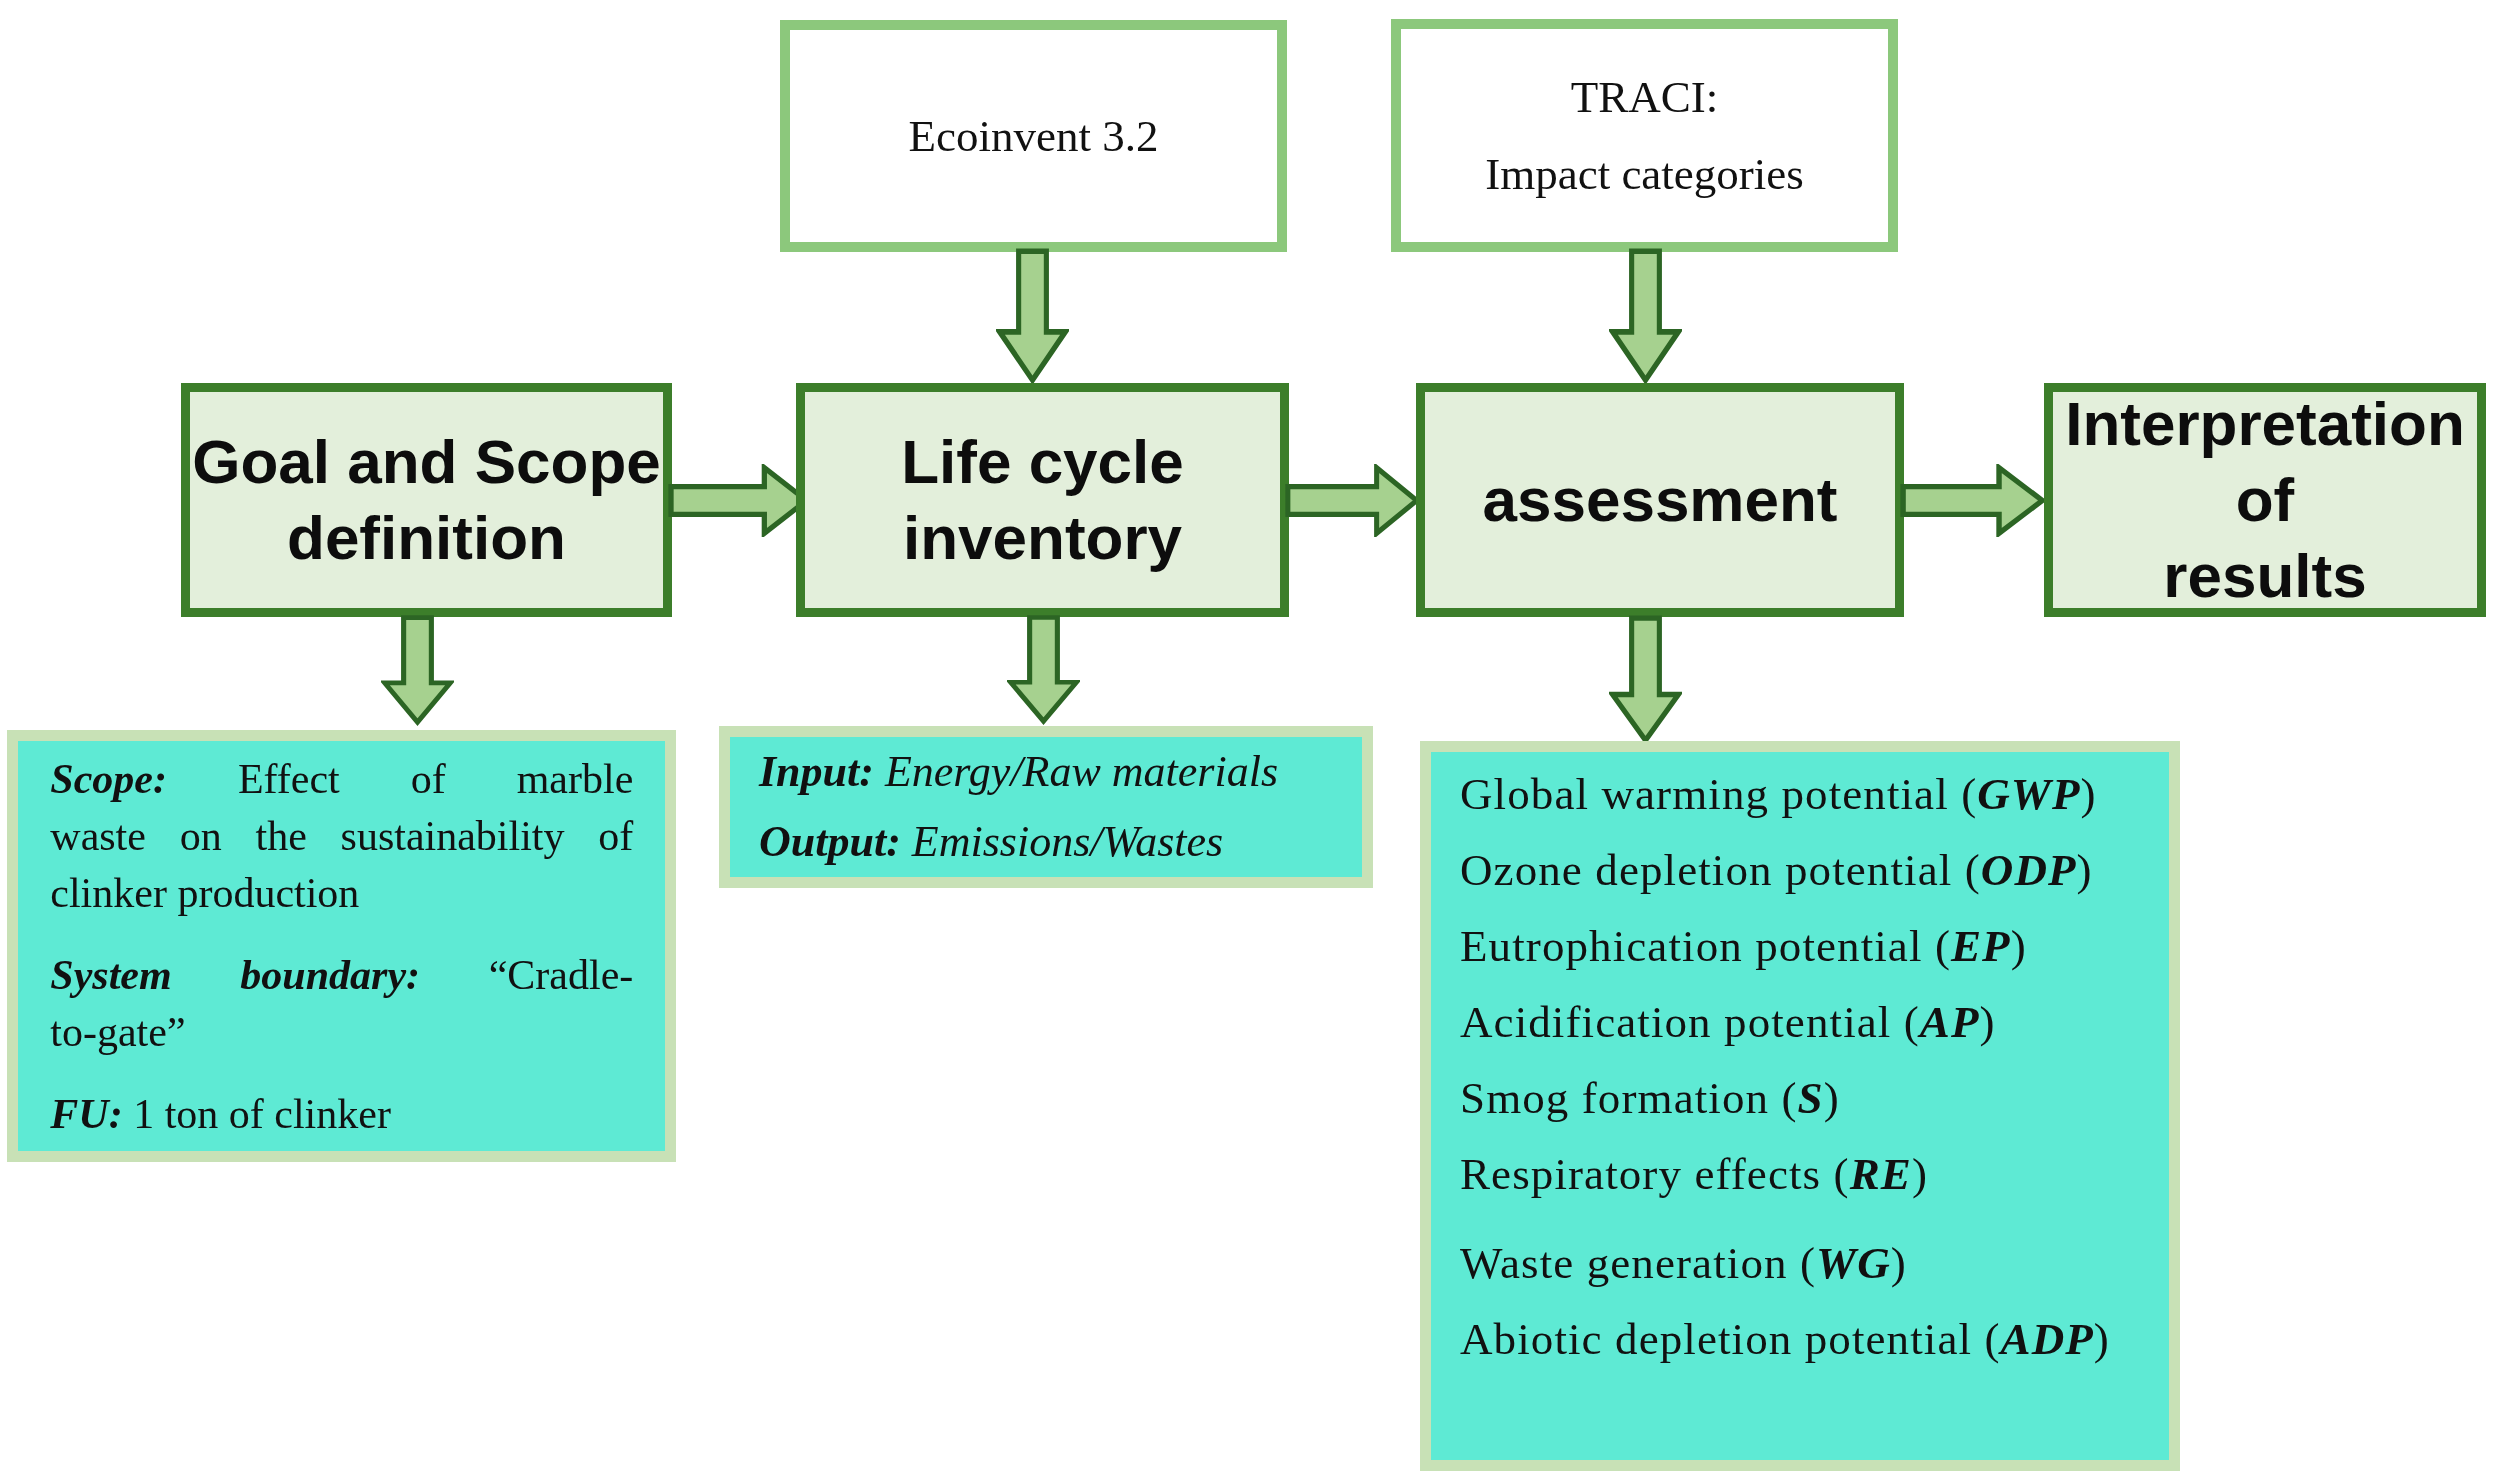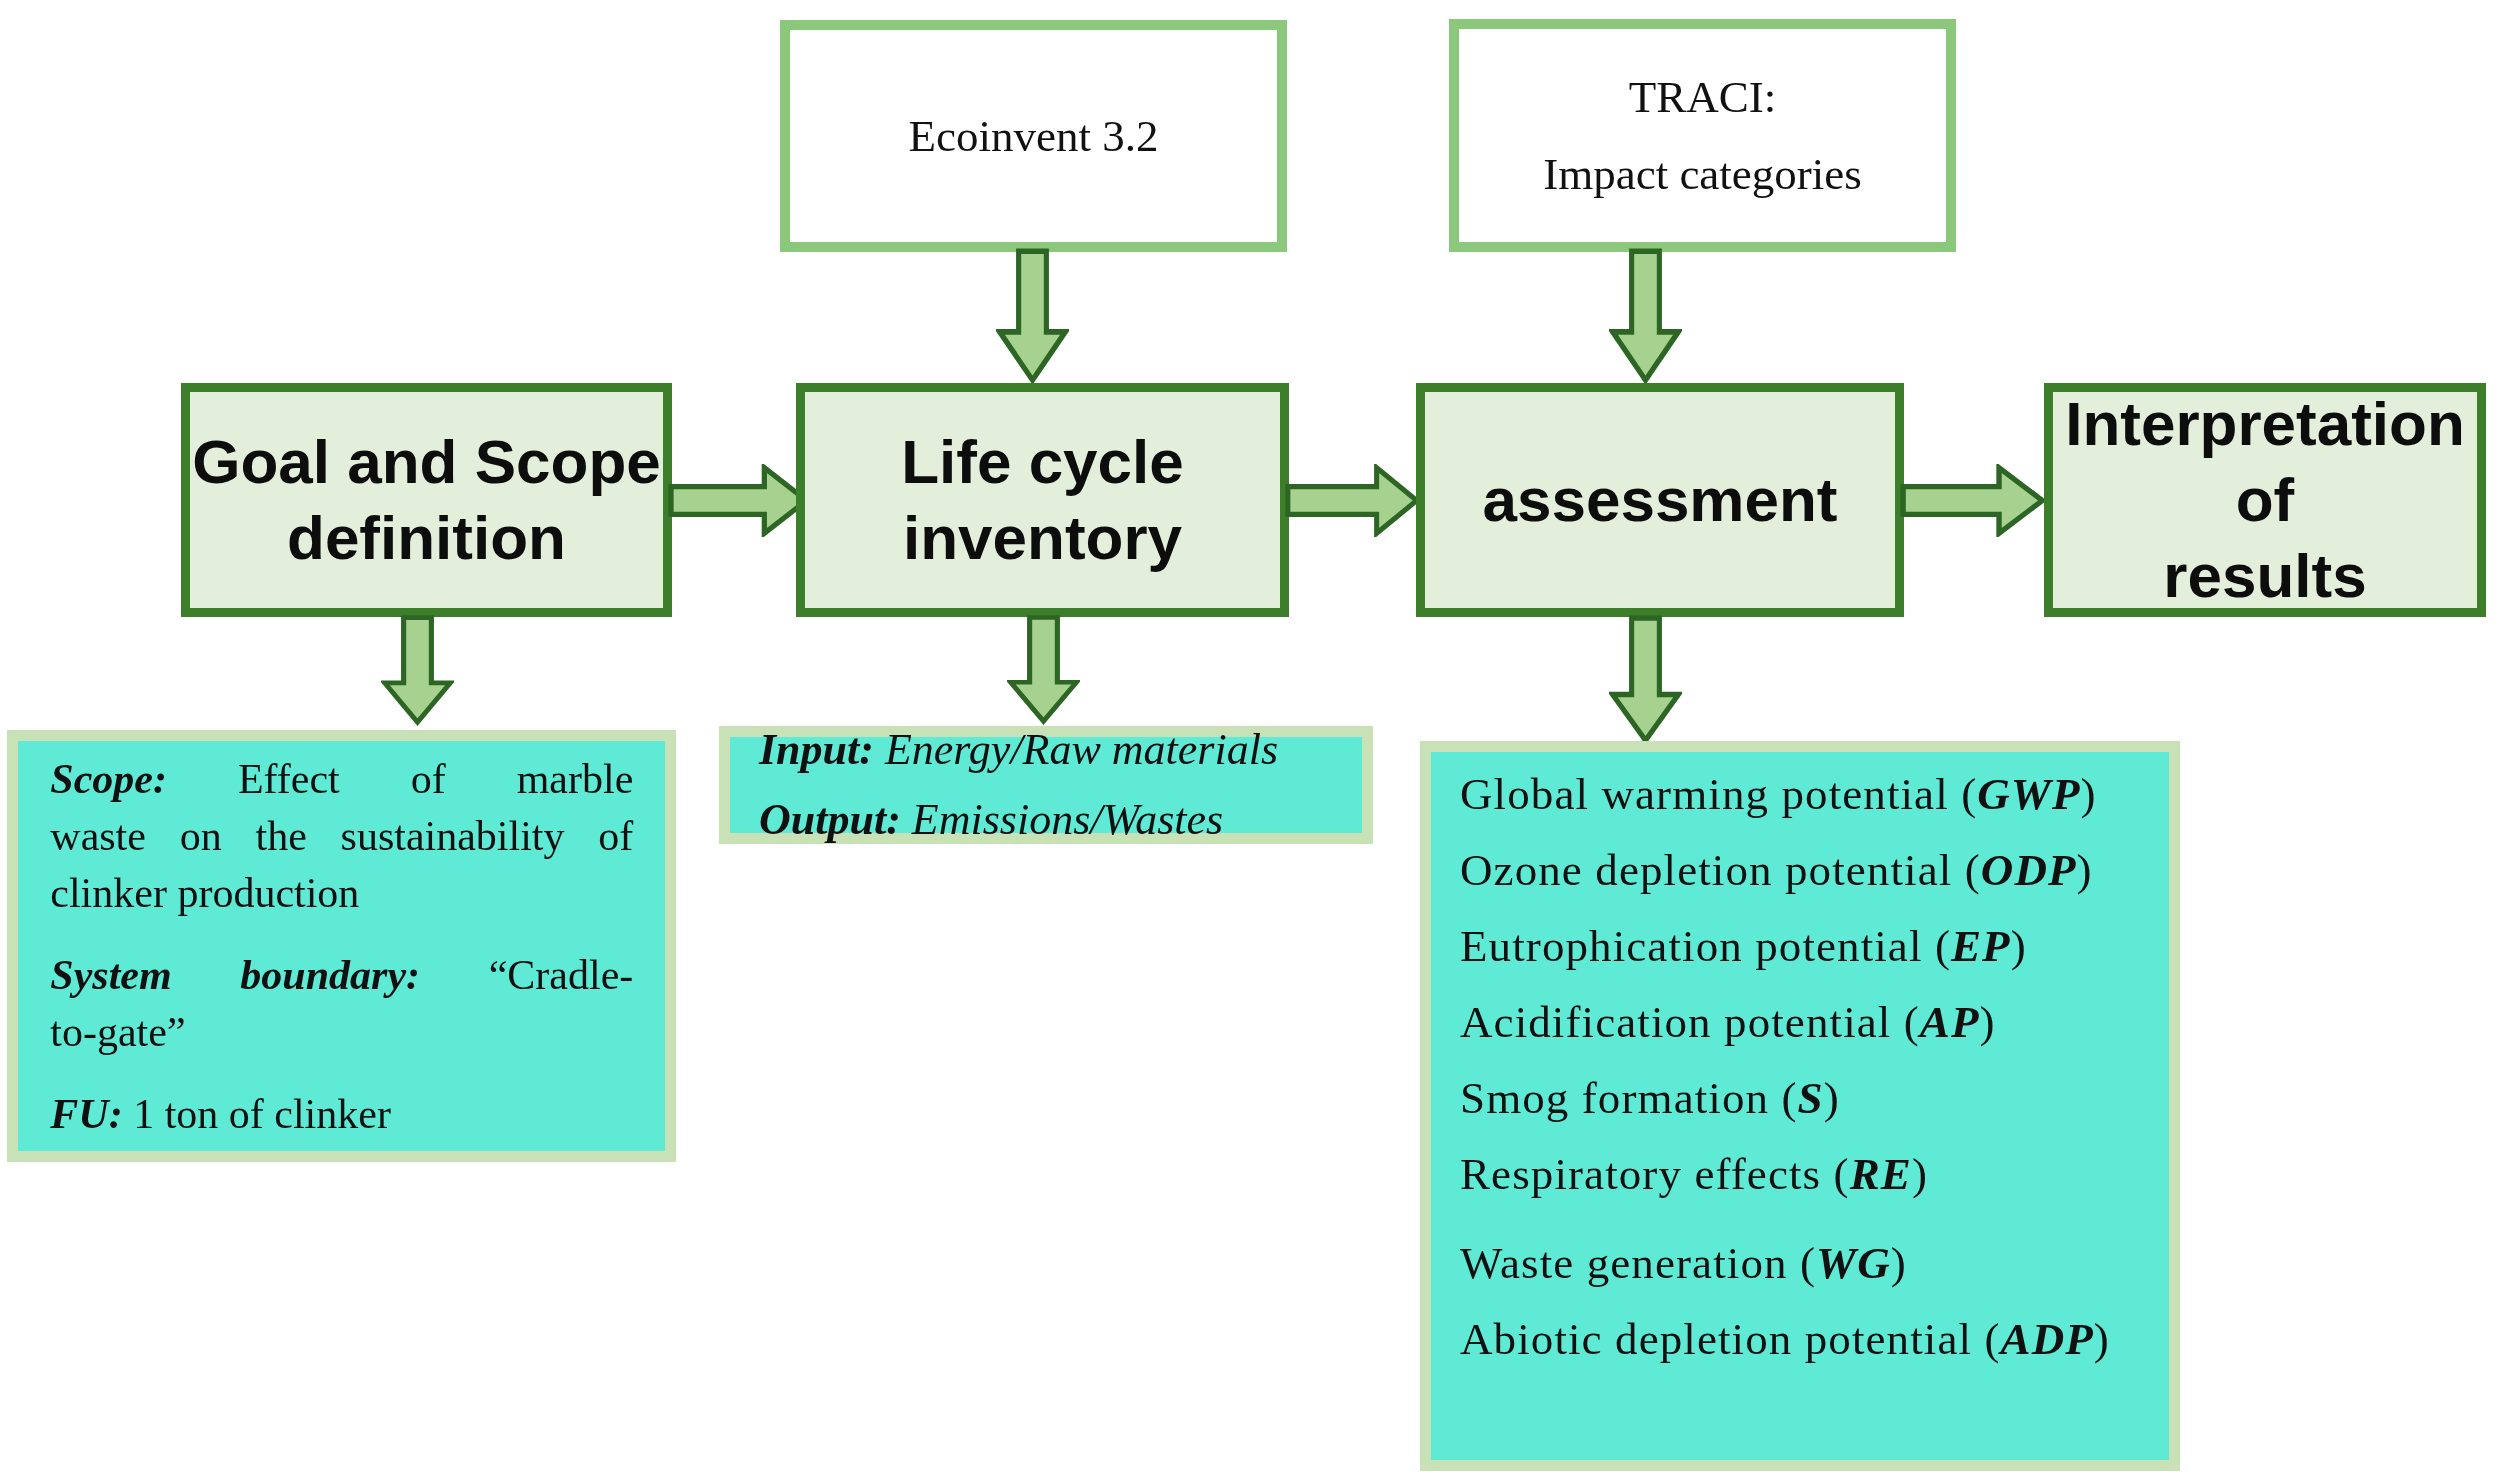--- a/index.html
+++ b/index.html
@@ -35,21 +35,21 @@
 </style>
 </head>
 <body>
 
 <div class="canvas">
 
   <div class="box srcbox" style="left:780px;top:20px;width:507px;height:232px;">
     <div>Ecoinvent 3.2</div>
   </div>
 
-  <div class="box srcbox" style="left:1449px;top:19px;width:507px;height:233px;text-align:center;">
+  <div class="box srcbox" style="left:1391px;top:19px;width:507px;height:233px;text-align:center;">
     <div>TRACI:</div>
     <div>Impact categories</div>
   </div>
 
   <svg class="arrow" style="left:996px;top:248px;width:73px;height:137px;" viewBox="0 0 100 170" preserveAspectRatio="none">
     <polygon points="31,4 69,4 69,104 95,104 50,164 5,104 31,104"></polygon>
   </svg>
   <svg class="arrow" style="left:1609px;top:248px;width:73px;height:137px;" viewBox="0 0 100 170" preserveAspectRatio="none">
     <polygon points="31,4 69,4 69,104 95,104 50,164 5,104 31,104"></polygon>
   </svg>
@@ -105,21 +105,21 @@
       <div class="jpara">
         <div class="jline"><b class="lbl">System boundary:</b> <span>“Cradle-</span></div>
         <div class="jline last">to-gate”</div>
       </div>
       <div class="jpara">
         <div class="jline last"><b class="lbl">FU:</b> <span>1 ton of clinker</span></div>
       </div>
     </div>
   </div>
 
-  <div class="detailbox" style="left:719px;top:726px;width:654px;height:118px;">
+  <div class="detailbox" style="left:719px;top:726px;width:654px;height:162px;">
     <div class="io-text">
       <div><b class="lbl">Input:</b> <span>Energy/Raw materials</span></div>
       <div><b class="lbl">Output:</b> <span>Emissions/Wastes</span></div>
     </div>
   </div>
 
   <div class="detailbox" style="left:1420px;top:741px;width:760px;height:730px;">
     <div class="impact-list">
         <div class="impact-item"><span>Global warming potential (</span><span class="abbr">GWP</span><span>)</span></div>
         <div class="impact-item"><span>Ozone depletion potential (</span><span class="abbr">ODP</span><span>)</span></div>

